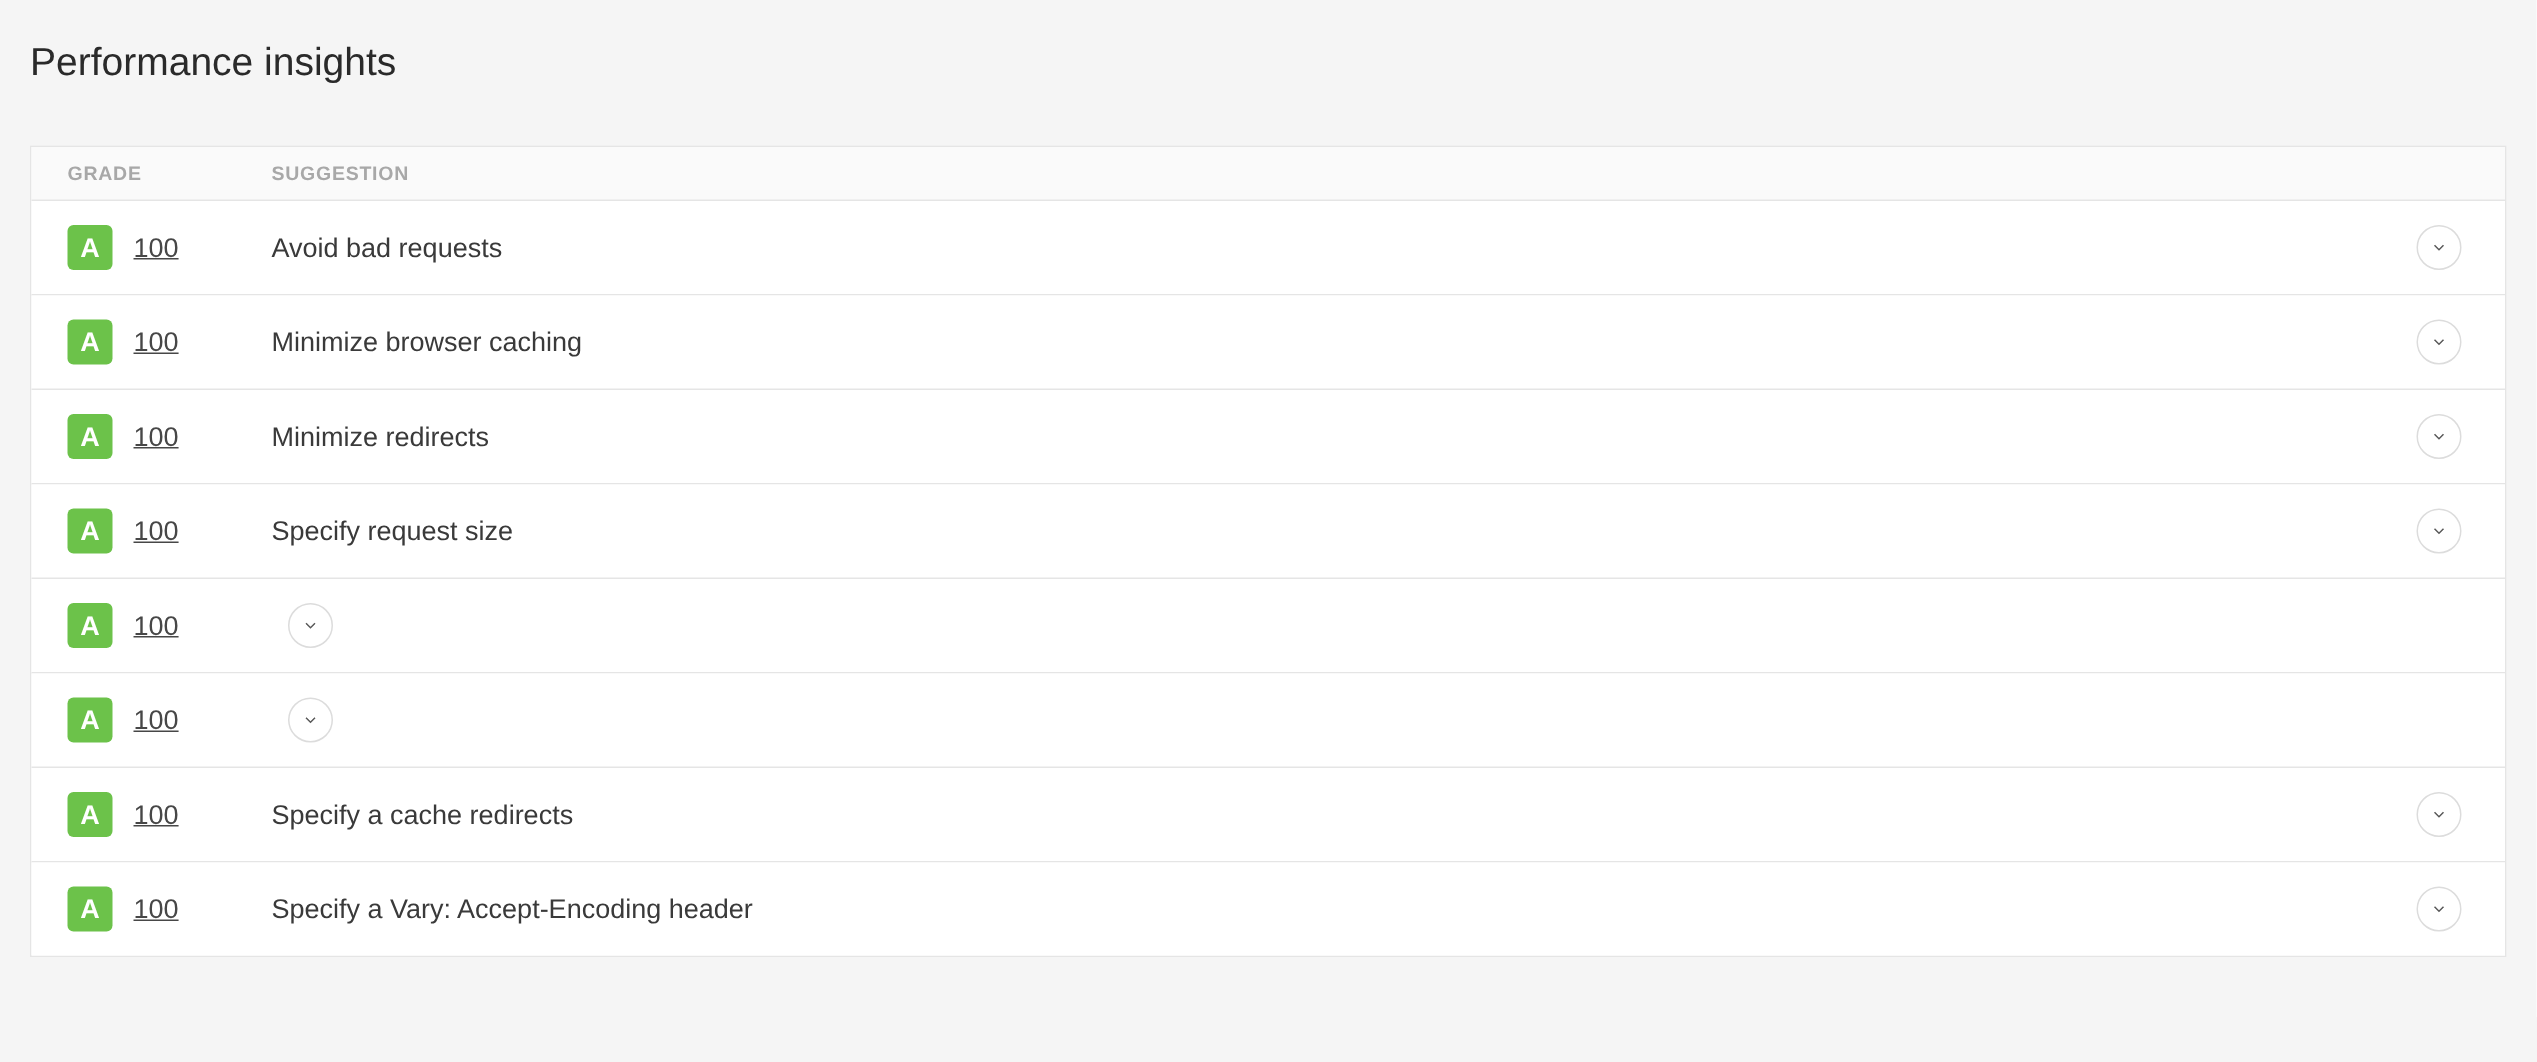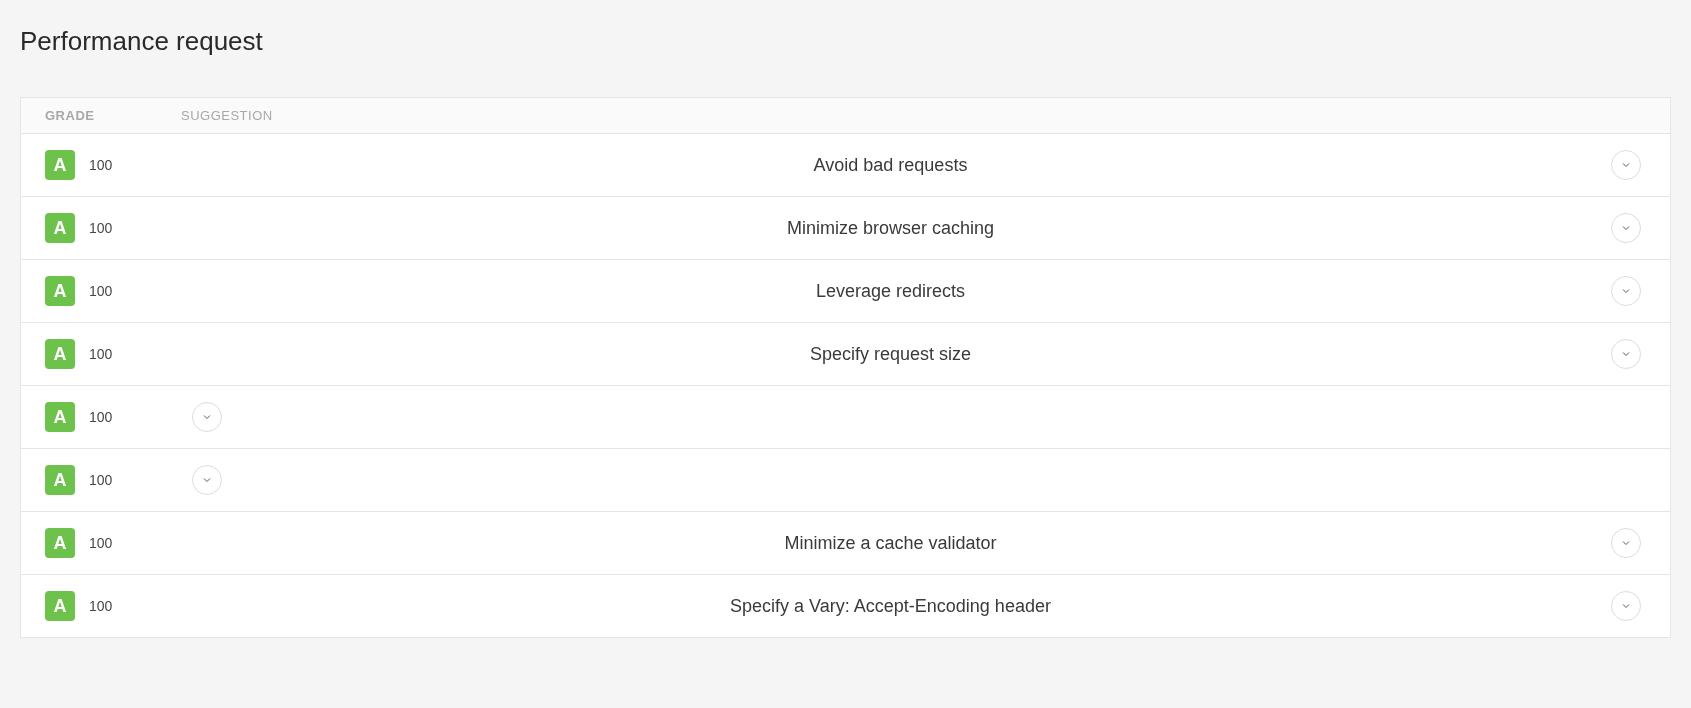--- a/index.html
+++ b/index.html
@@ -37,21 +37,21 @@
       width: 160px;
       padding-left: 24px;
       font-size: 13px;
       font-weight: 700;
       color: #a8a8a8;
       letter-spacing: 0.5px;
     }
     .th-suggestion {
       flex: 1;
       font-size: 13px;
-      font-weight: 400;
+      font-weight: 700;
       color: #a8a8a8;
       letter-spacing: 0.5px;
     }
     .table-row {
       display: flex;
       align-items: center;
       border-bottom: 1px solid #e5e5e5;
       padding: 16px 0;
       background: #fff;
     }
@@ -71,28 +71,28 @@
       width: 30px;
       height: 30px;
       background: #6cc24a;
       color: #fff;
       font-weight: 700;
       font-size: 18px;
       border-radius: 4px;
       margin-right: 14px;
     }
     .grade-score {
-      font-size: 14px;
+      font-size: 18px;
       color: #474747;
+      text-decoration: underline;
     }
     .cell-suggestion {
       flex: 1;
       font-size: 18px;
       color: #3a3a3a;
-      text-align: center;
     }
     .cell-expand {
       width: 70px;
       display: flex;
       justify-content: center;
       padding-right: 18px;
     }
     .expand-btn {
       width: 30px;
       height: 30px;
@@ -108,21 +108,21 @@
       width: 12px;
       height: 12px;
       stroke: #5a5a5a;
       stroke-width: 2;
       fill: none;
     }
   </style>
 </head>
 <body>
 
-<h1 class="page-title">Performance request</h1>
+<h1 class="page-title">Performance insights</h1>
 
 <div class="insights-table">
   <div class="table-header">
     <div class="th-grade">GRADE</div>
     <div class="th-suggestion">SUGGESTION</div>
   </div>
   <div id="rows-container">
       <div class="table-row">
         <div class="cell-grade">
           <span class="grade-badge">A</span>
@@ -149,21 +149,21 @@
               <polyline points="6 9 12 15 18 9"></polyline>
             </svg>
           </span>
         </div>
       </div>
       <div class="table-row">
         <div class="cell-grade">
           <span class="grade-badge">A</span>
           <span class="grade-score">100</span>
         </div>
-        <div class="cell-suggestion">Leverage redirects</div>
+        <div class="cell-suggestion">Minimize redirects</div>
         <div class="cell-expand">
           <span class="expand-btn">
             <svg viewBox="0 0 24 24">
               <polyline points="6 9 12 15 18 9"></polyline>
             </svg>
           </span>
         </div>
       </div>
       <div class="table-row">
         <div class="cell-grade">
@@ -203,21 +203,21 @@
               <polyline points="6 9 12 15 18 9"></polyline>
             </svg>
           </span>
         </div>
       </div>
       <div class="table-row">
         <div class="cell-grade">
           <span class="grade-badge">A</span>
           <span class="grade-score">100</span>
         </div>
-        <div class="cell-suggestion">Minimize a cache validator</div>
+        <div class="cell-suggestion">Specify a cache redirects</div>
         <div class="cell-expand">
           <span class="expand-btn">
             <svg viewBox="0 0 24 24">
               <polyline points="6 9 12 15 18 9"></polyline>
             </svg>
           </span>
         </div>
       </div>
       <div class="table-row">
         <div class="cell-grade">

